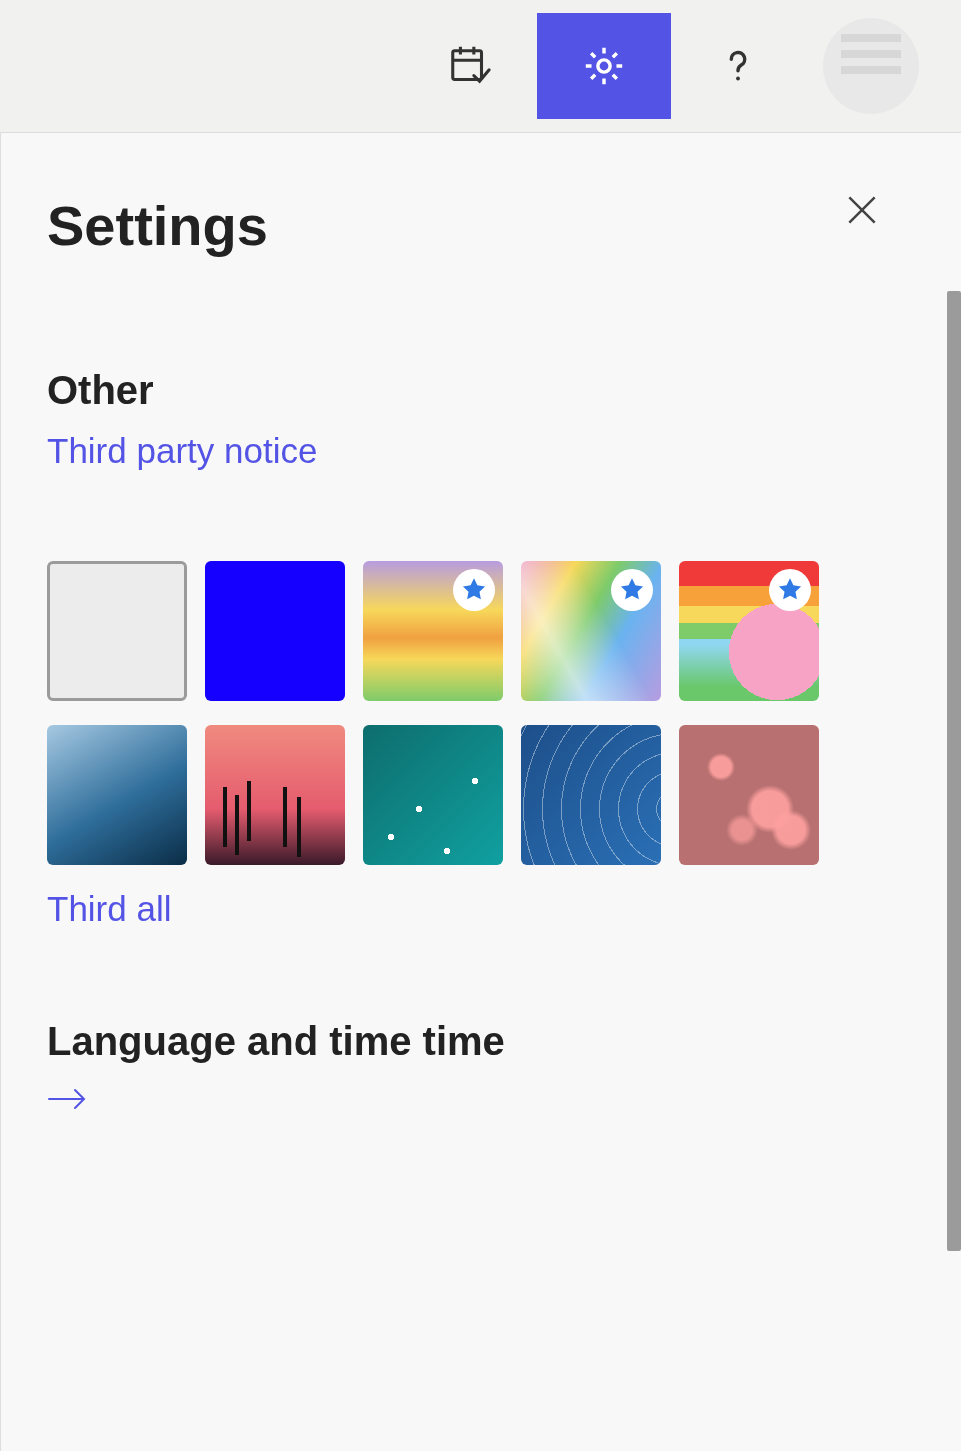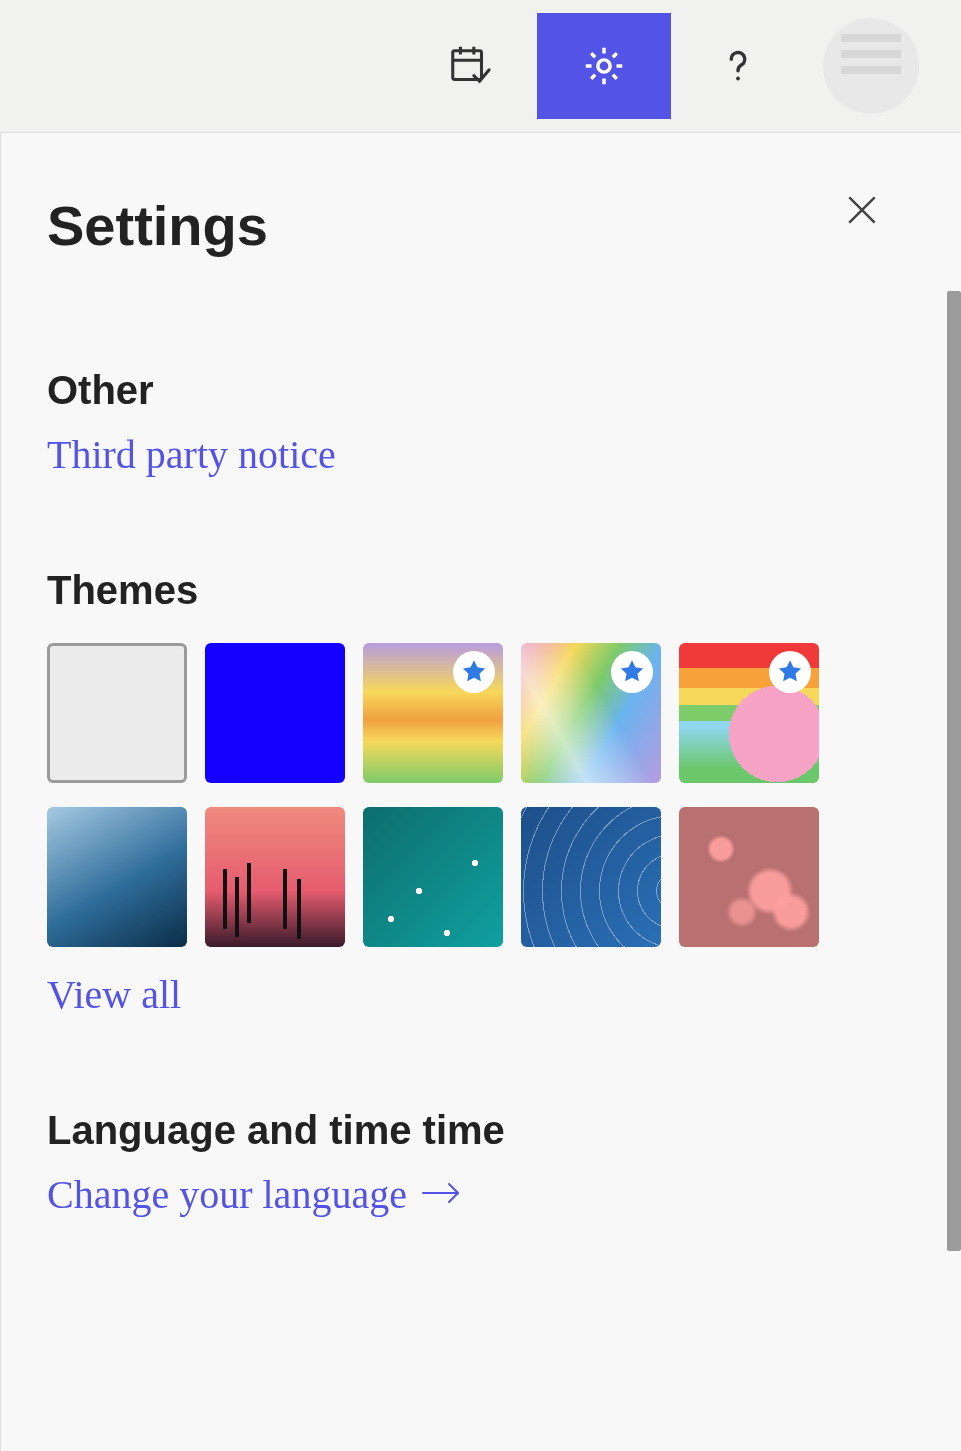--- a/index.html
+++ b/index.html
@@ -73,28 +73,27 @@
     cursor: pointer;
   }
   .close-x svg { width: 38px; height: 38px; stroke: #444; }
   h2.section {
     font-size: 40px;
     font-weight: 700;
     color: #222;
     margin-bottom: 18px;
   }
   a.link {
-    font-size: 40px;
+    font-size: 35px;
     color: #5353e5;
     text-decoration: none;
     display: inline-flex;
     align-items: center;
     gap: 14px;
     cursor: pointer;
-    font-family: Liberation Serif, serif;
   }
   .section-block { margin-bottom: 90px; }
   .theme-grid {
     display: grid;
     grid-template-columns: repeat(5, 140px);
     gap: 24px 18px;
     margin: 30px 0 24px 0;
   }
   .theme {
     width: 140px; height: 140px;
@@ -188,21 +187,20 @@
   </div>
 
   <h1 class="title">Settings</h1>
 
   <div class="section-block">
     <h2 class="section">Other</h2>
     <a class="link">Third party notice</a>
   </div>
 
   <div class="section-block">
-    <h2 class="section">Themes</h2>
     <div class="theme-grid">
       <div class="theme selected"></div>
       <div class="theme t-blue"></div>
       <div class="theme t-rainbow">
         <span class="badge">
             <svg viewBox="0 0 24 24">
               <path d="M12 2l2.9 6 6.6.9-4.8 4.6 1.2 6.5L12 17l-5.9 3 1.2-6.5L2.5 8.9 9.1 8z"></path>
             </svg>
           </span>
       </div>
@@ -219,27 +217,26 @@
               <path d="M12 2l2.9 6 6.6.9-4.8 4.6 1.2 6.5L12 17l-5.9 3 1.2-6.5L2.5 8.9 9.1 8z"></path>
             </svg>
           </span>
       </div>
       <div class="theme t-mountain"></div>
       <div class="theme t-sunset"></div>
       <div class="theme t-circuit"></div>
       <div class="theme t-blueprint"></div>
       <div class="theme t-bokeh"></div>
     </div>
-    <a class="link">View all</a>
+    <a class="link">Third all</a>
   </div>
 
   <div class="section-block">
     <h2 class="section">Language and time time</h2>
     <a class="link">
-      <span>Change your language</span>
       <span class="arrow-right">
         <svg viewBox="0 0 40 24" fill="none" stroke-width="2" stroke-linecap="round">
             <path d="M2 12h34M28 3l9 9-9 9"></path>
           </svg>
       </span>
     </a>
   </div>
 </div>
 
 </body></html>

